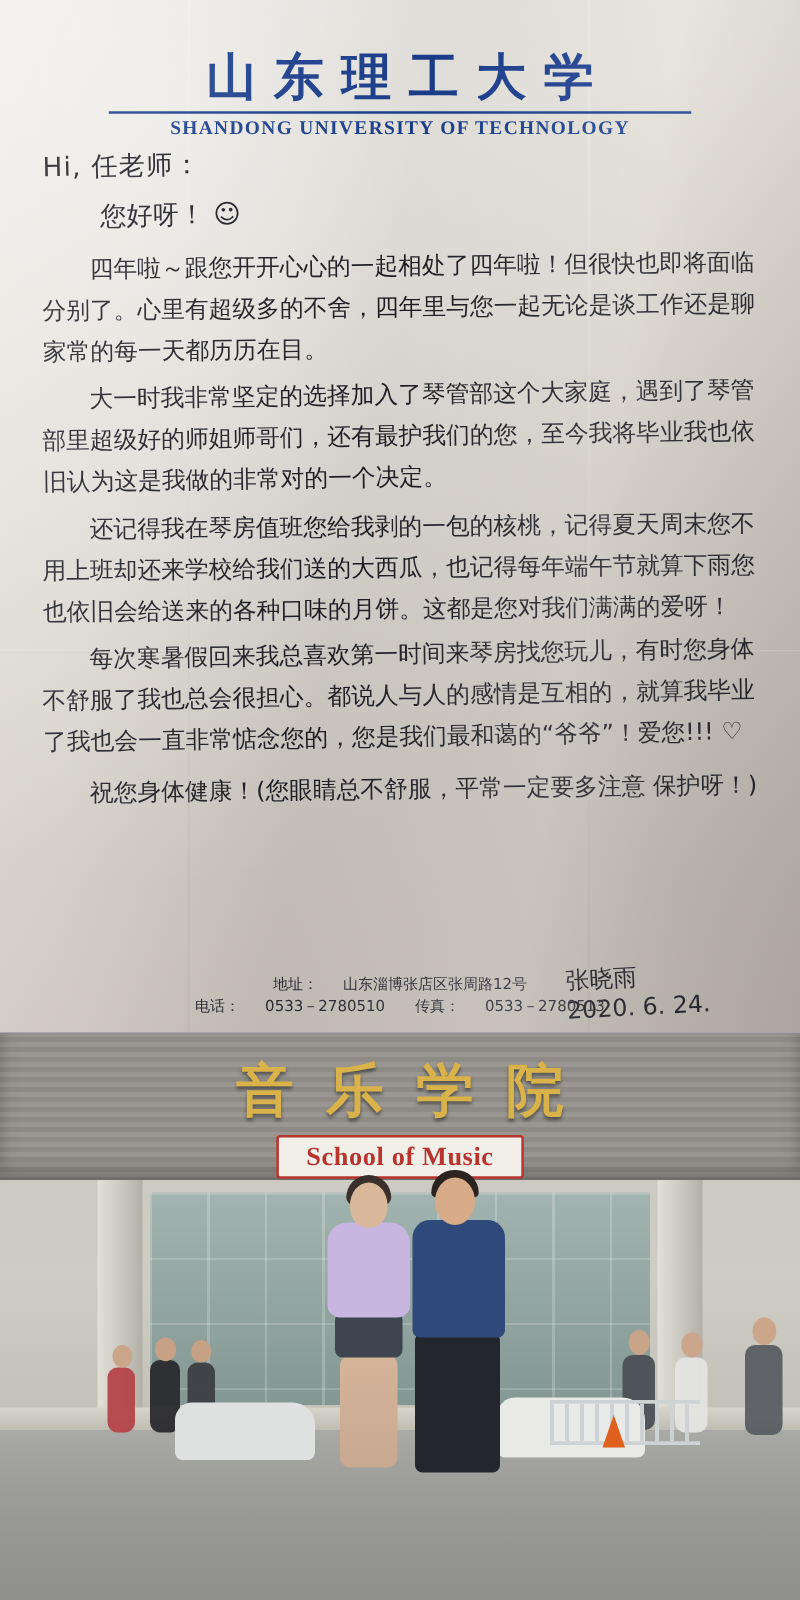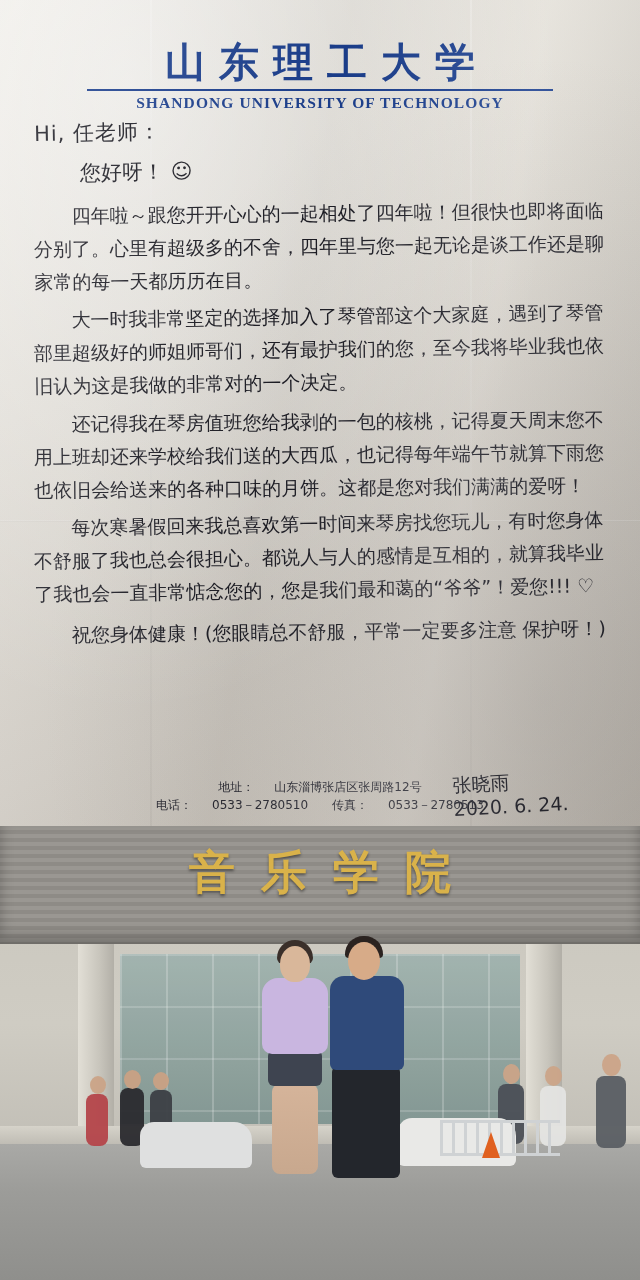--- a/index.html
+++ b/index.html
@@ -320,20 +320,21 @@
   <div class="photo">
     <div class="facade"></div>
     <div class="glass"></div>
     <div class="col c1"></div>
     <div class="col c2"></div>
     <div class="steps"></div>
     <div class="ground"></div>
 
     <div class="awning"></div>
     <div class="sign-cn">音乐学院</div>
+    <div class="sign-en">School of Music</div>
 
     <div class="bg-person" style="left:86px;top:268px;width:22px;height:52px;background:#b4454a;border-radius:8px;"></div>
     <div class="bg-person" style="left:90px;top:250px;width:16px;height:18px;background:#caa387;border-radius:50%;"></div>
     <div class="bg-person" style="left:120px;top:262px;width:24px;height:58px;background:#2a2a2e;border-radius:8px;"></div>
     <div class="bg-person" style="left:124px;top:244px;width:17px;height:19px;background:#c9a184;border-radius:50%;"></div>
     <div class="bg-person" style="left:150px;top:264px;width:22px;height:56px;background:#3c3f45;border-radius:8px;"></div>
     <div class="bg-person" style="left:153px;top:246px;width:16px;height:18px;background:#c9a184;border-radius:50%;"></div>
     <div class="bg-person" style="left:498px;top:258px;width:26px;height:60px;background:#4b4f56;border-radius:8px;"></div>
     <div class="bg-person" style="left:503px;top:238px;width:17px;height:20px;background:#cba488;border-radius:50%;"></div>
     <div class="bg-person" style="left:540px;top:260px;width:26px;height:60px;background:#e4e4e2;border-radius:8px;"></div>

